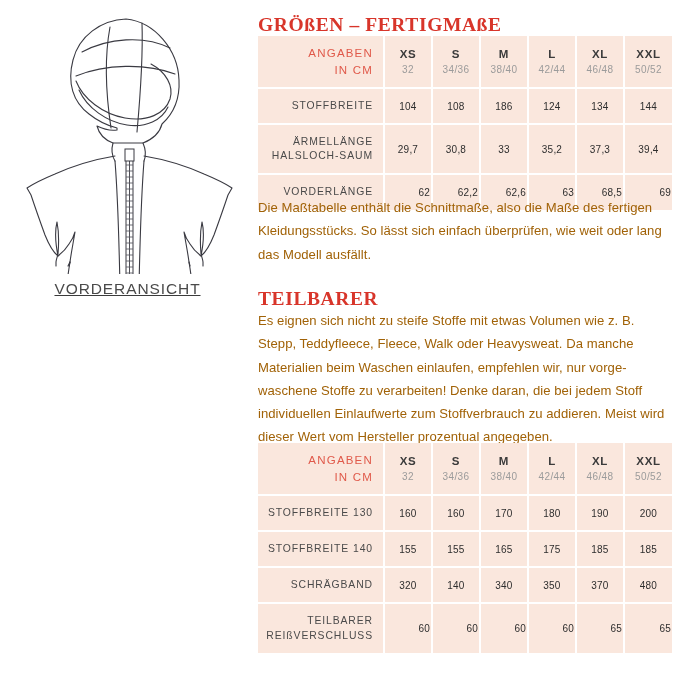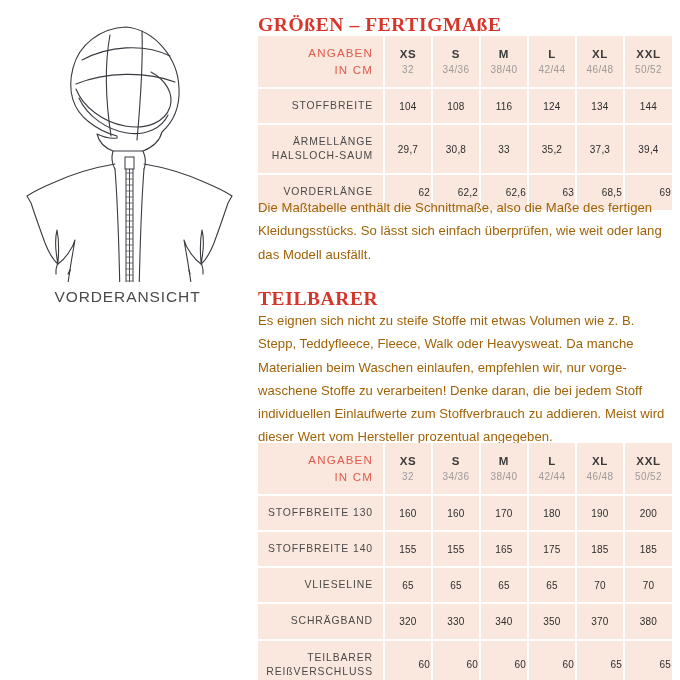--- a/index.html
+++ b/index.html
@@ -28,21 +28,21 @@
     top: 0;
     width: 255px;
     height: 680px;
   }
   .figure {
     position: absolute;
     left: 0;
     width: 255px;
     text-align: center;
   }
-  .figure.front { top: 12px; }
+  .figure.front { top: 4px; text-decoration: underline; }
   .figure.back  { top: 345px; }
   .figure svg { display: block; margin: 0 auto; }
   .figure-caption {
     font-family: "Liberation Sans", sans-serif;
     font-size: 15.5px;
     letter-spacing: 0.9px;
     color: #4a4a4a;
     margin-top: 6px;
   }
 
@@ -327,21 +327,21 @@
           </th>
         </tr>
       </thead>
       <tbody>
         <tr>
           <td class="row-label">
             <span>STOFFBREITE</span>
           </td>
           <td class="row-value">104</td>
           <td class="row-value">108</td>
-          <td class="row-value">116</td>
+          <td class="row-value">186</td>
           <td class="row-value">124</td>
           <td class="row-value">134</td>
           <td class="row-value">144</td>
         </tr>
         <tr>
           <td class="row-label">
             <span>ÄRMELLÄNGE</span><br>
             <span>HALSLOCH-SAUM</span>
           </td>
           <td class="row-value">29,7</td>
@@ -431,39 +431,28 @@
           </td>
           <td class="row-value">155</td>
           <td class="row-value">155</td>
           <td class="row-value">165</td>
           <td class="row-value">175</td>
           <td class="row-value">185</td>
           <td class="row-value">185</td>
         </tr>
         <tr>
           <td class="row-label">
-            <span>VLIESELINE</span>
-          </td>
-          <td class="row-value">65</td>
-          <td class="row-value">65</td>
-          <td class="row-value">65</td>
-          <td class="row-value">65</td>
-          <td class="row-value">70</td>
-          <td class="row-value">70</td>
-        </tr>
-        <tr>
-          <td class="row-label">
             <span>SCHRÄGBAND</span>
           </td>
           <td class="row-value">320</td>
-          <td class="row-value">330</td>
+          <td class="row-value">140</td>
           <td class="row-value">340</td>
           <td class="row-value">350</td>
           <td class="row-value">370</td>
-          <td class="row-value">380</td>
+          <td class="row-value">480</td>
         </tr>
         <tr>
           <td class="row-label">
             <span>TEILBARER</span><br>
             <span>REIßVERSCHLUSS</span>
           </td>
           <td class="row-value">60</td>
           <td class="row-value">60</td>
           <td class="row-value">60</td>
           <td class="row-value">60</td>

